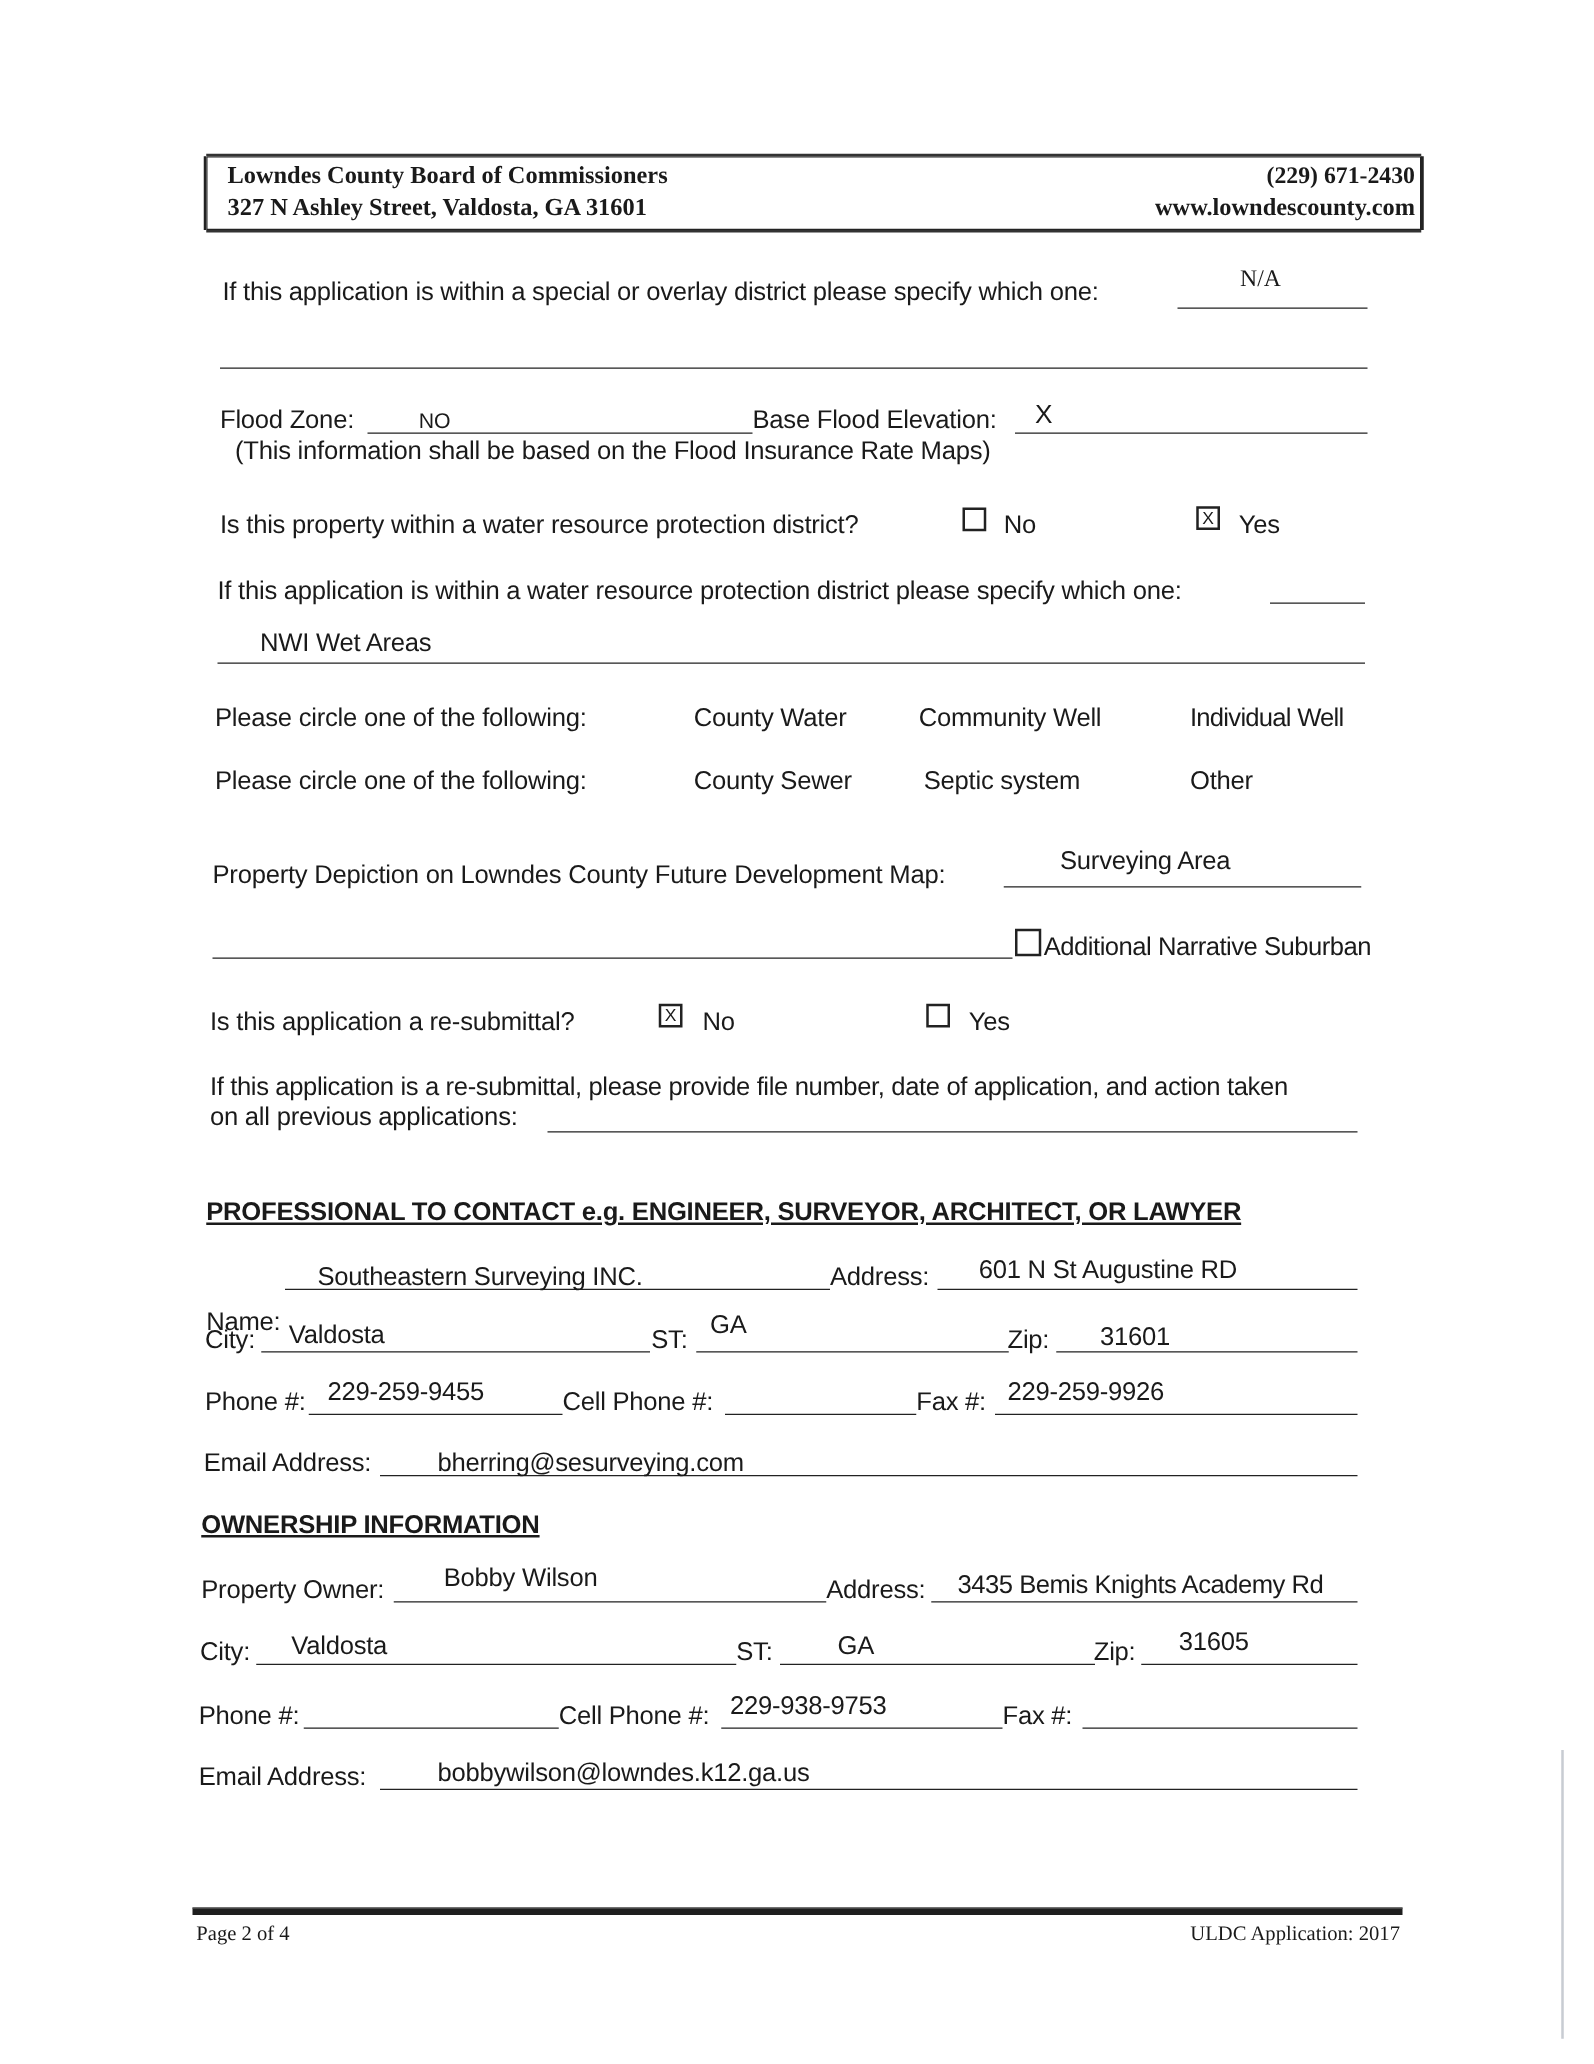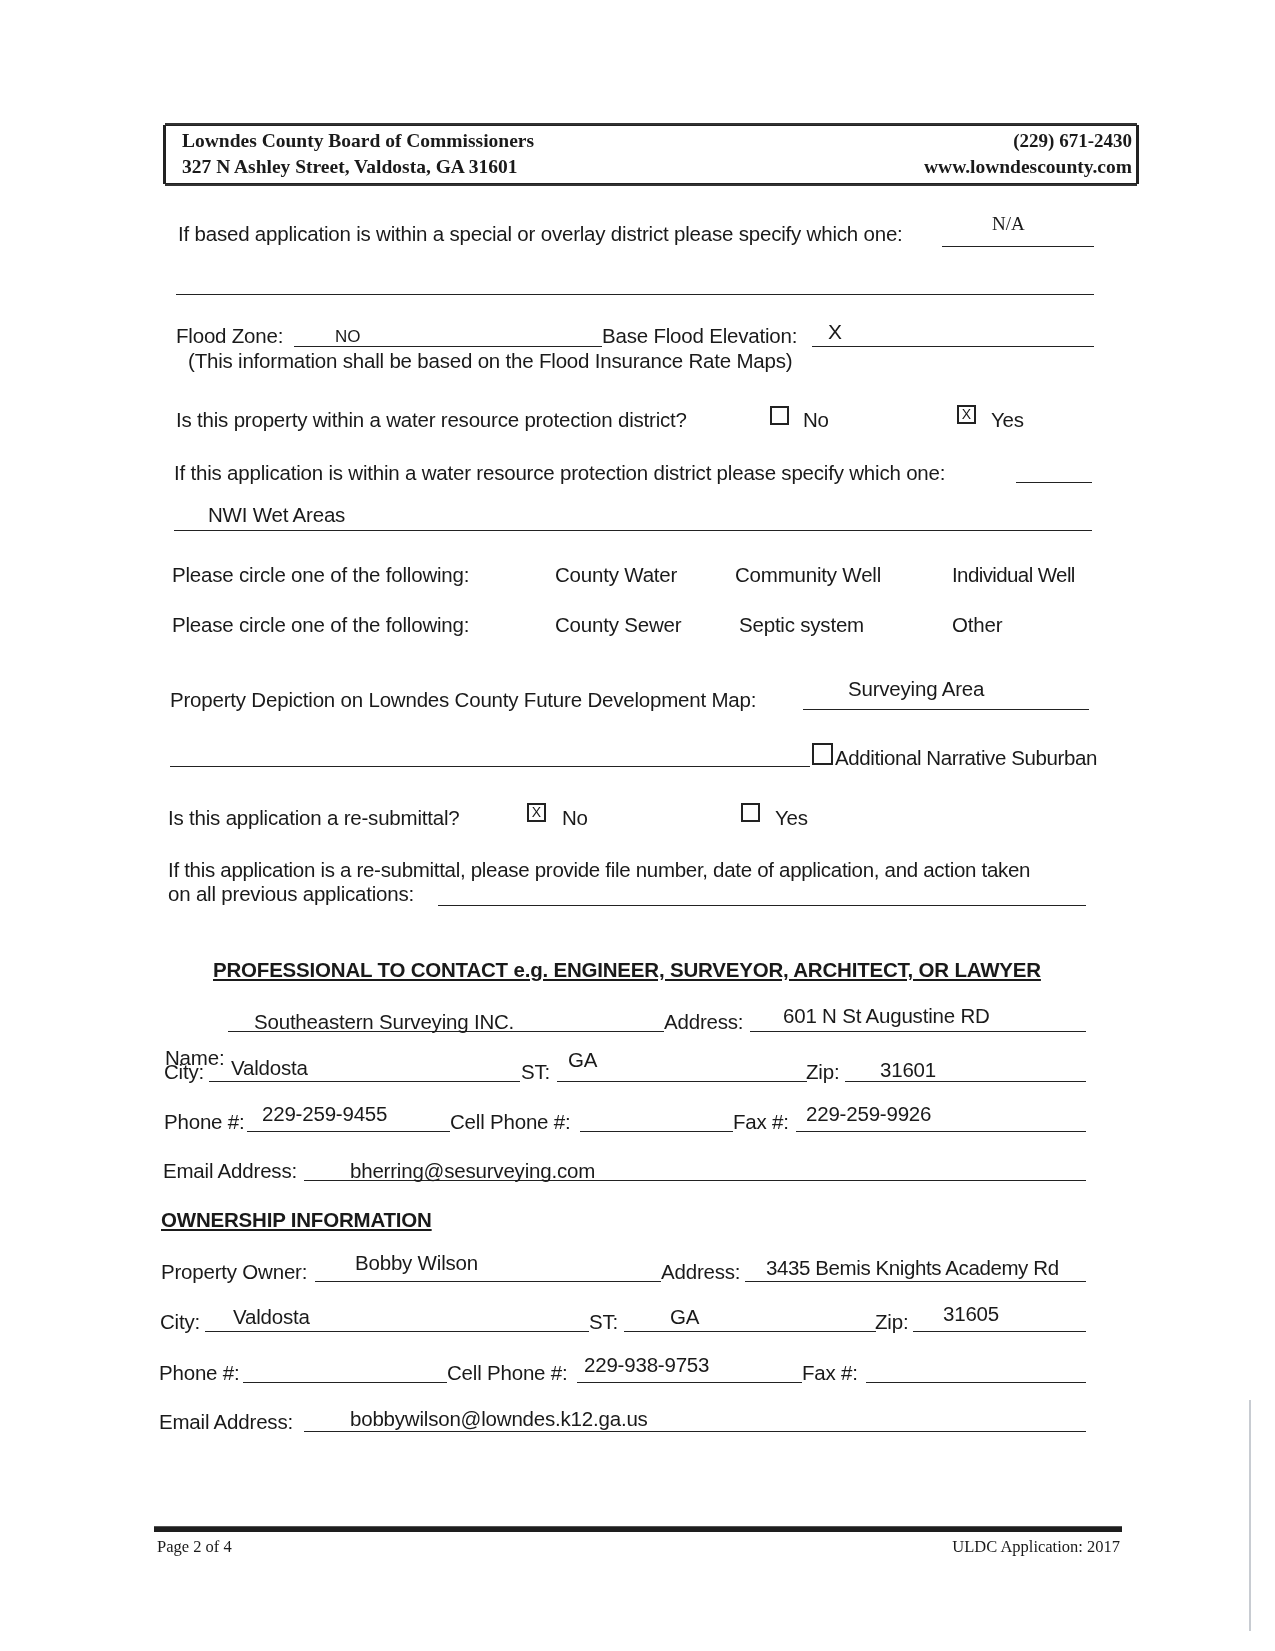--- a/index.html
+++ b/index.html
@@ -20,21 +20,21 @@
 </style>
 </head>
 <body>
 
 <div class="hdr-box"></div>
 <div class="abs serif" style="left:182px;top:130px;font-size:19.5px;font-weight:bold;">Lowndes County Board of Commissioners</div>
 <div class="abs serif" style="left:182px;top:156px;font-size:19.5px;font-weight:bold;">327 N Ashley Street, Valdosta, GA  31601</div>
 <div class="abs serif" style="right:143px;top:130px;font-size:19px;font-weight:bold;">(229) 671-2430</div>
 <div class="abs serif" style="right:143px;top:156px;font-size:19.5px;font-weight:bold;">www.lowndescounty.com</div>
 
-<div class="abs t" style="left:178px;top:222px;">If based application is within a special or overlay district please specify which one:</div>
+<div class="abs t" style="left:178px;top:222px;">If this application is within a special or overlay district please specify which one:</div>
 <div class="line" style="left:942px;top:246px;width:152px;"></div>
 <div class="abs serif" style="left:992px;top:213px;font-size:19px;">N/A</div>
 <div class="line" style="left:176px;top:294px;width:918px;"></div>
 
 <div class="abs t" style="left:176px;top:324px;">Flood Zone:</div>
 <div class="line" style="left:294px;top:346px;width:308px;"></div>
 <div class="abs" style="left:335px;top:327px;font-size:17px;">NO</div>
 <div class="abs t" style="left:602px;top:324px;">Base Flood Elevation:</div>
 <div class="line" style="left:812px;top:346px;width:282px;"></div>
 <div class="abs" style="left:828px;top:320px;font-size:21px;">X</div>
@@ -70,21 +70,21 @@
 
 <div class="abs t" style="left:168px;top:806px;">Is this application a re-submittal?</div>
 <div class="cb" style="left:527px;top:803px;">X</div>
 <div class="abs t" style="left:562px;top:806px;">No</div>
 <div class="cb" style="left:741px;top:803px;"></div>
 <div class="abs t" style="left:775px;top:806px;">Yes</div>
 <div class="abs t" style="left:168px;top:858px;letter-spacing:-0.3px;">If this application is a re-submittal, please provide file number, date of application, and action taken</div>
 <div class="abs t" style="left:168px;top:882px;">on all previous applications:</div>
 <div class="line" style="left:438px;top:905px;width:648px;"></div>
 
-<div class="abs sec" style="left:165px;top:958px;margin-left:48px;">PROFESSIONAL TO CONTACT e.g. ENGINEER, SURVEYOR, ARCHITECT, OR LAWYER</div>
+<div class="abs sec" style="left:165px;top:958px;">PROFESSIONAL TO CONTACT e.g. ENGINEER, SURVEYOR, ARCHITECT, OR LAWYER</div>
 
 <div class="abs t" style="left:165px;top:1046px;">Name:</div>
 <div class="line" style="left:228px;top:1031px;width:436px;"></div>
 <div class="abs t" style="left:254px;top:1010px;">Southeastern Surveying INC.</div>
 <div class="abs t" style="left:664px;top:1010px;">Address:</div>
 <div class="line" style="left:750px;top:1031px;width:336px;"></div>
 <div class="abs t" style="left:783px;top:1004px;">601 N St Augustine RD</div>
 
 <div class="abs t" style="left:164px;top:1060px;">City:</div>
 <div class="line" style="left:209px;top:1081px;width:311px;"></div>

